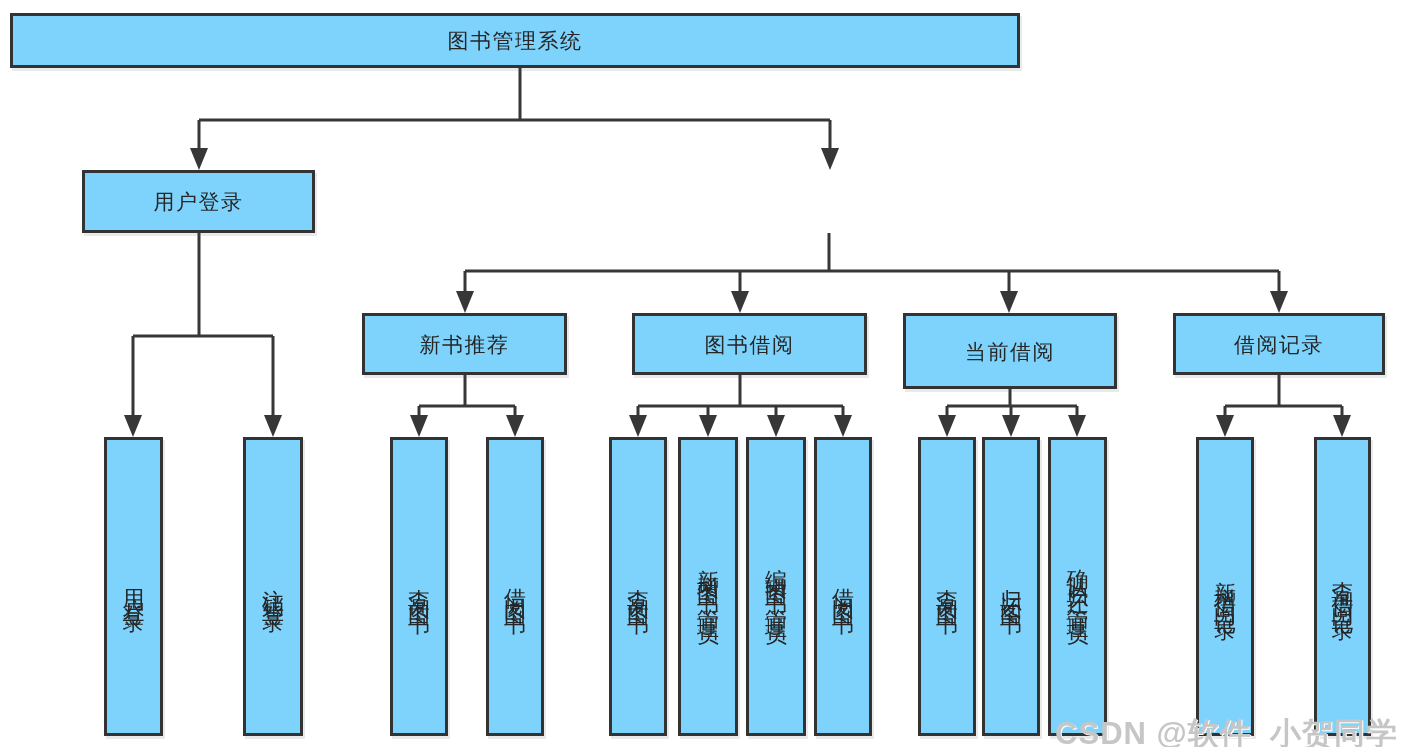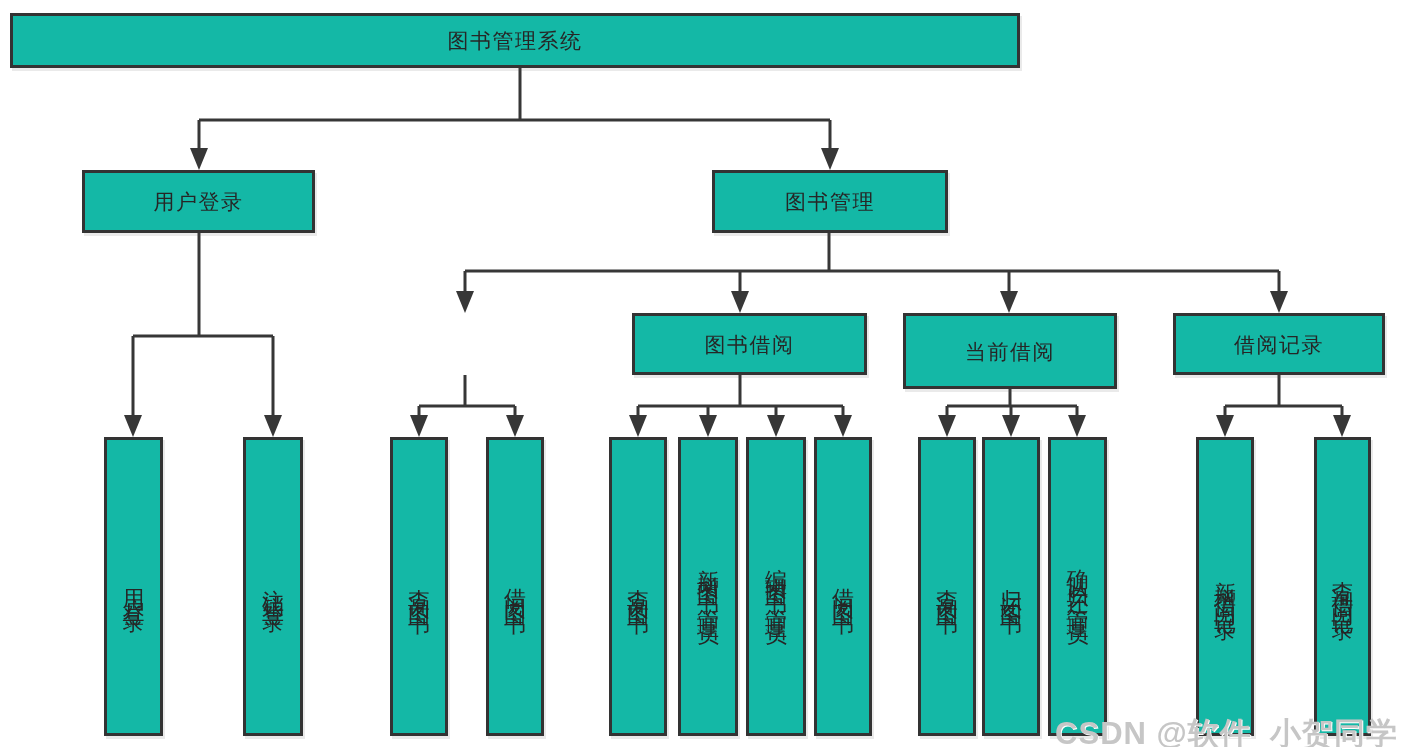--- a/index.html
+++ b/index.html
@@ -12,21 +12,21 @@
     font-family: "Liberation Sans", sans-serif;
     overflow: hidden;
   }
   .wires { position: absolute; left: 0; top: 0; width: 1405px; height: 747px; }
   .wires path { stroke: #373737; stroke-width: 3; fill: none; }
   .wires polygon { fill: #373737; stroke: none; }
   .node {
     position: absolute;
     box-sizing: border-box;
     border: 3px solid #333333;
-    background: #14b8a6;
+    background: #7dd3fc;
     display: flex;
     align-items: center;
     justify-content: center;
     color: #262626;
     box-shadow: 2px 3px 0 rgba(80,80,80,0.12);
   }
   .node-h .label {
     font-size: 21px;
     letter-spacing: 1.5px;
     white-space: nowrap;
@@ -101,24 +101,24 @@
     </g>
   </svg>
 
   <div class="node node-h" style="left:10px;top:13px;width:1010px;height:55px">
     <span class="label">图书管理系统</span>
   </div>
 
   <div class="node node-h" style="left:82px;top:170px;width:233px;height:63px">
     <span class="label">用户登录</span>
   </div>
-  <div class="node node-h" style="left:712px;top:170px;width:236px;height:63px">
-    <span class="label">图书管理</span>
+
+  <div class="node node-h" style="left:362px;top:313px;width:205px;height:62px">
+    <span class="label">新书推荐</span>
   </div>
-
   <div class="node node-h" style="left:632px;top:313px;width:235px;height:62px">
     <span class="label">图书借阅</span>
   </div>
   <div class="node node-h" style="left:903px;top:313px;width:214px;height:76px">
     <span class="label">当前借阅</span>
   </div>
   <div class="node node-h" style="left:1173px;top:313px;width:212px;height:62px">
     <span class="label">借阅记录</span>
   </div>
 

